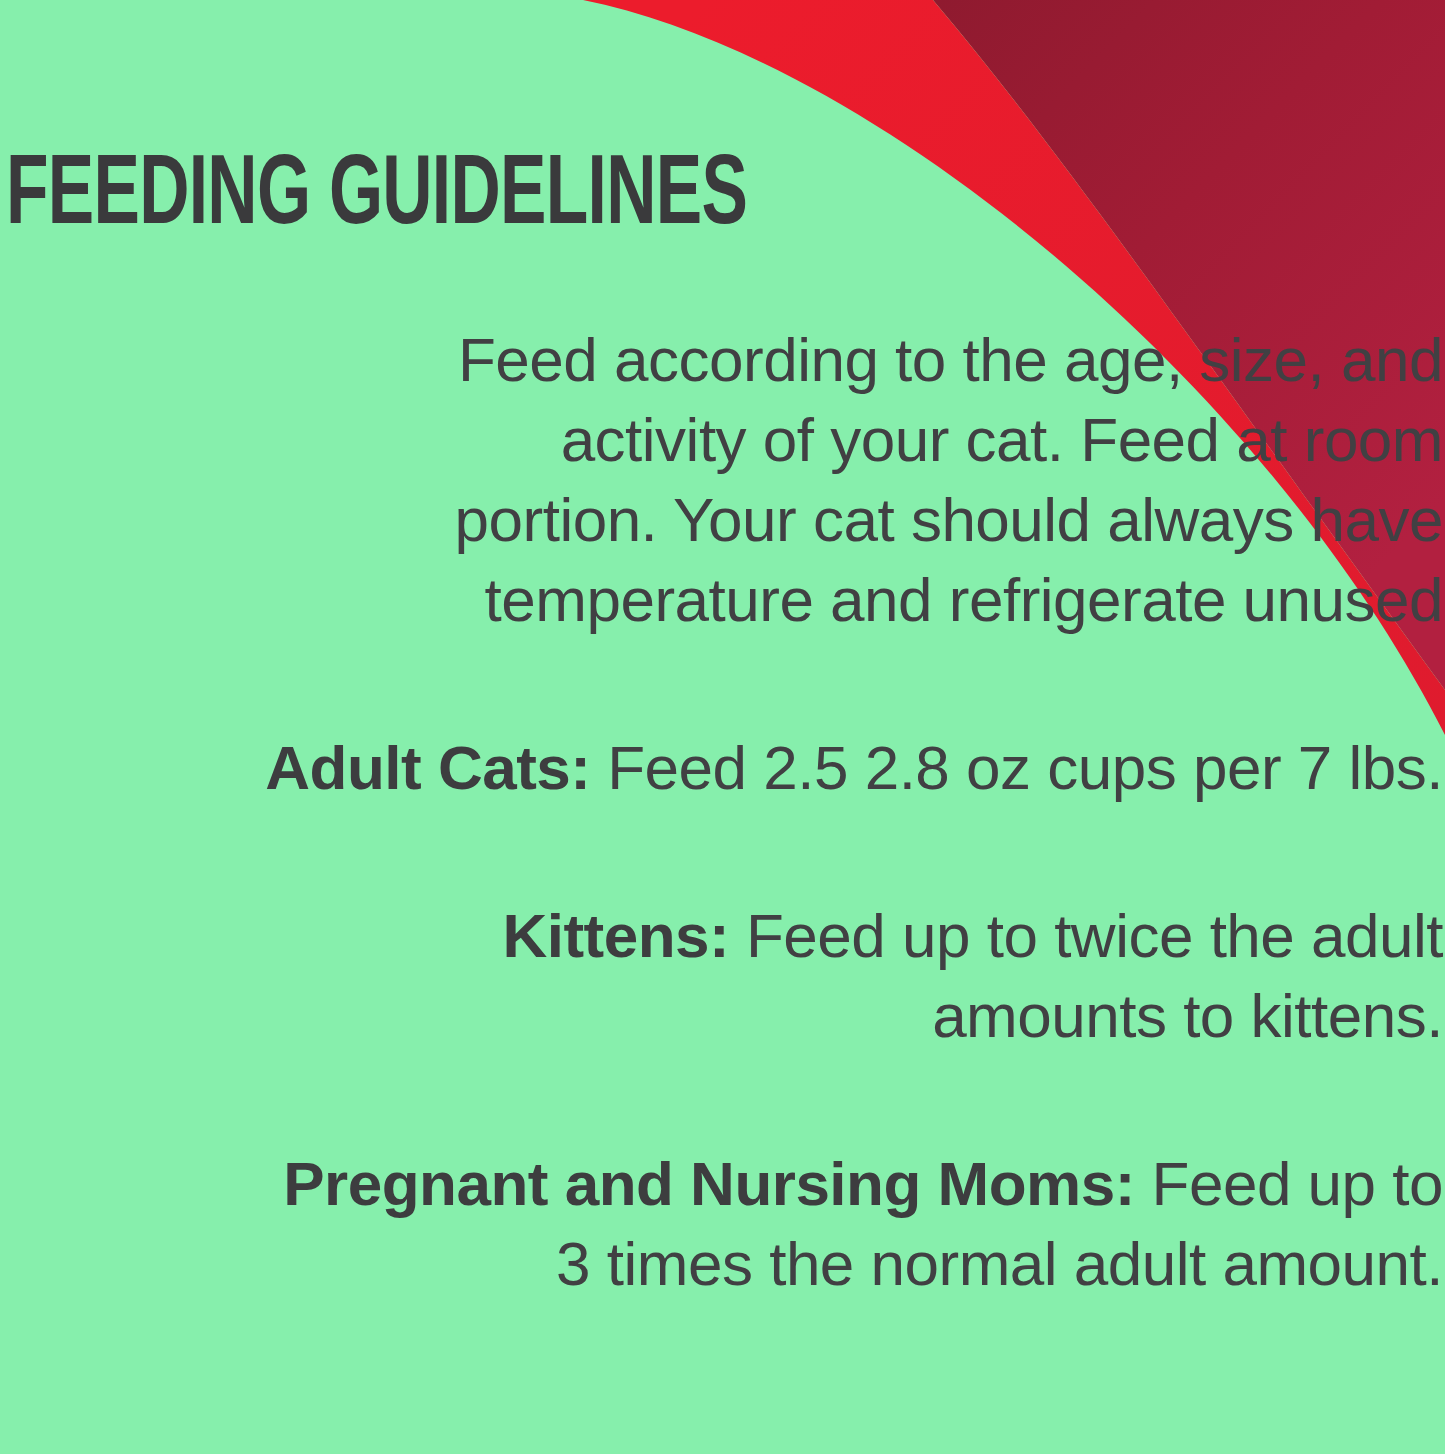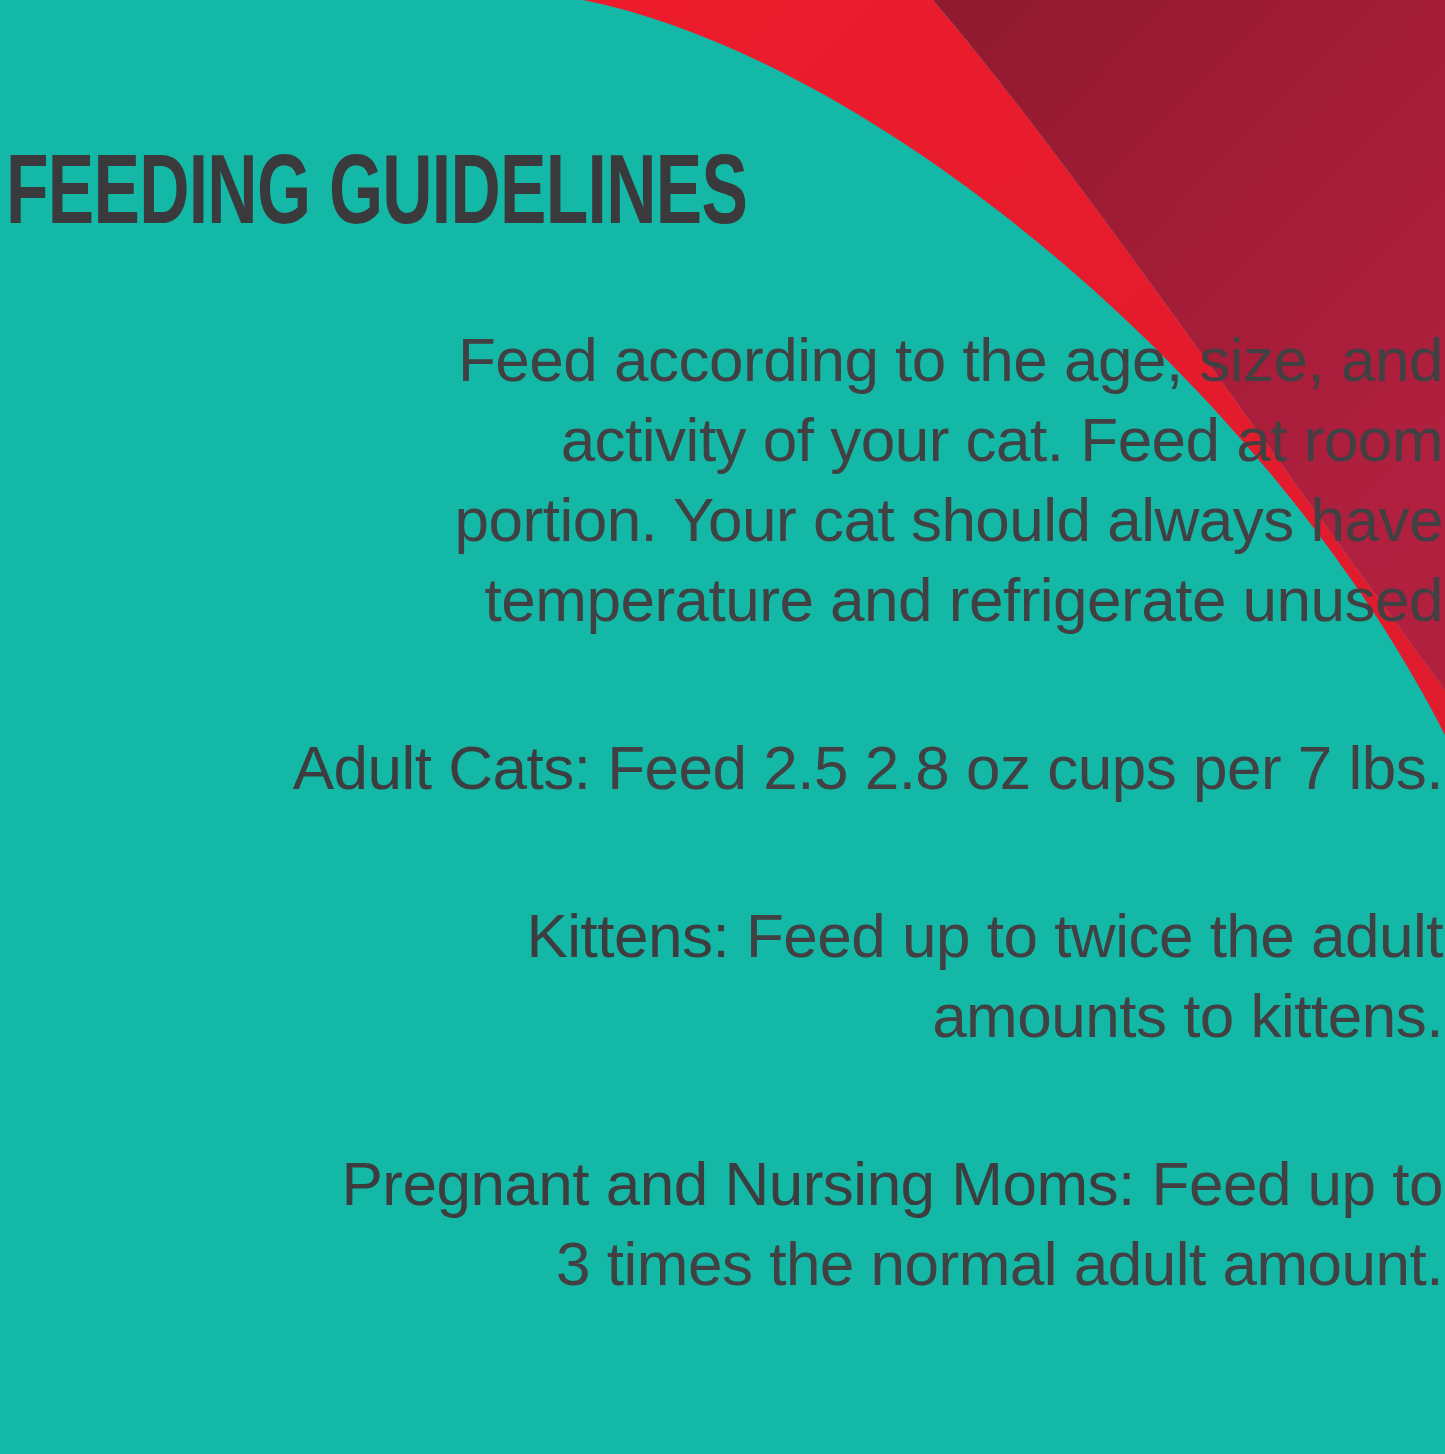--- a/index.html
+++ b/index.html
@@ -1,19 +1,19 @@
 <!DOCTYPE html>
 <html><head>
 <meta charset="utf-8">
 <style>
   html,body{margin:0;padding:0;background:#fff;}
   #page{
     position:relative;
     width:1445px;height:1454px;
-    background:#14b8a6;
+    background:#86efac;
     overflow:hidden;
     font-family:"Liberation Sans",sans-serif;
   }
   
   #swoosh{
     position:absolute;top:0;left:0;width:1445px;height:1454px;
     pointer-events:none;z-index:0;
   }
   
   .title{
@@ -28,21 +28,21 @@
   
   .copy{
     position:absolute;top:320px;left:6px;width:1437px;z-index:2;
     font-size:62px;line-height:80px;
     color:#414043;
     letter-spacing:-0.5px;
   }
   .para{margin:0;}
   .para + .para{margin-top:88px;}
   .line{white-space:nowrap;text-align:right;}
-  .b{font-weight:400;color:#3d3d3f;}
+  .b{font-weight:700;color:#3d3d3f;}
 </style>
 </head>
 <body>
 
 <div id="page">
 
   <svg id="swoosh" viewBox="0 0 1445 1454" xmlns="http://www.w3.org/2000/svg">
     <defs>
       <linearGradient id="darkGrad" gradientUnits="userSpaceOnUse" x1="933" y1="0" x2="1445" y2="500">
         <stop offset="0" stop-color="#8f1a2f"></stop>

